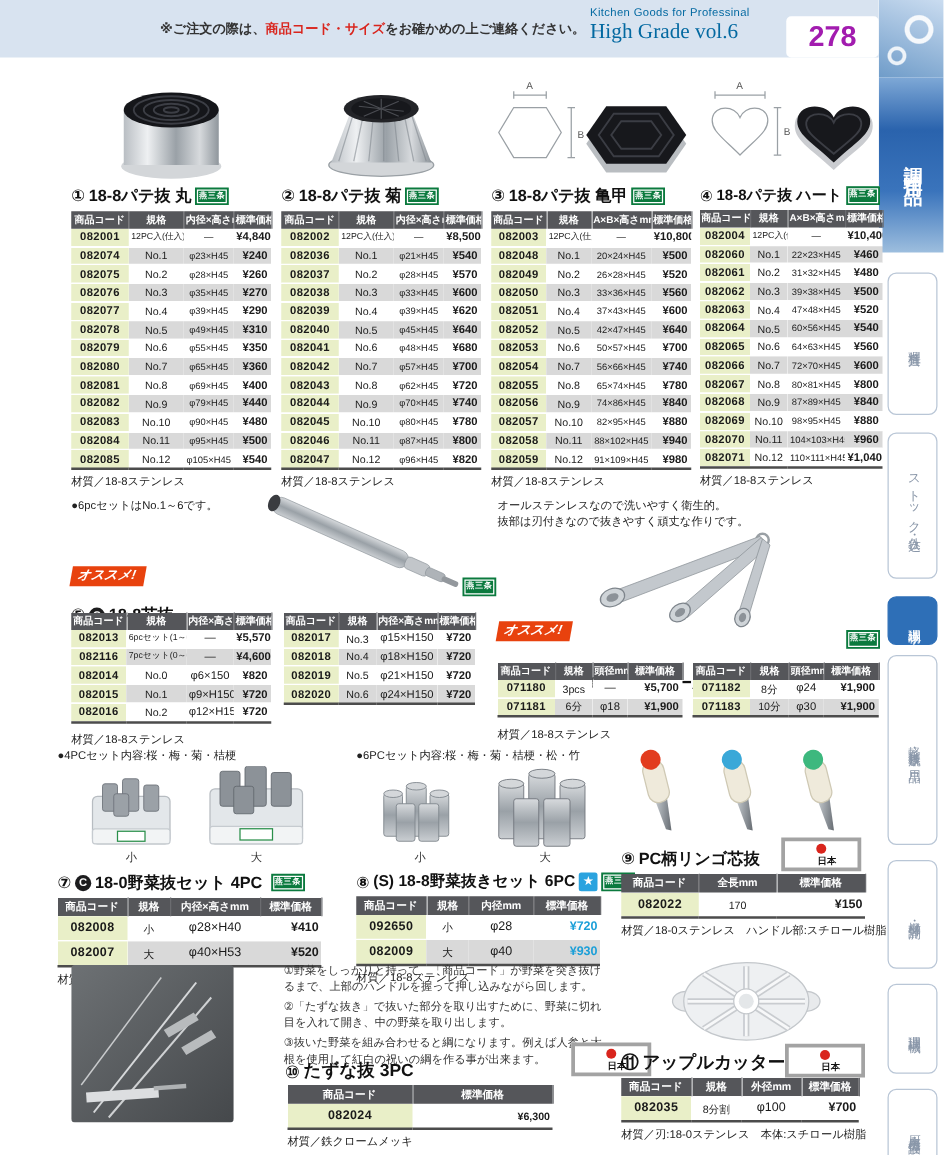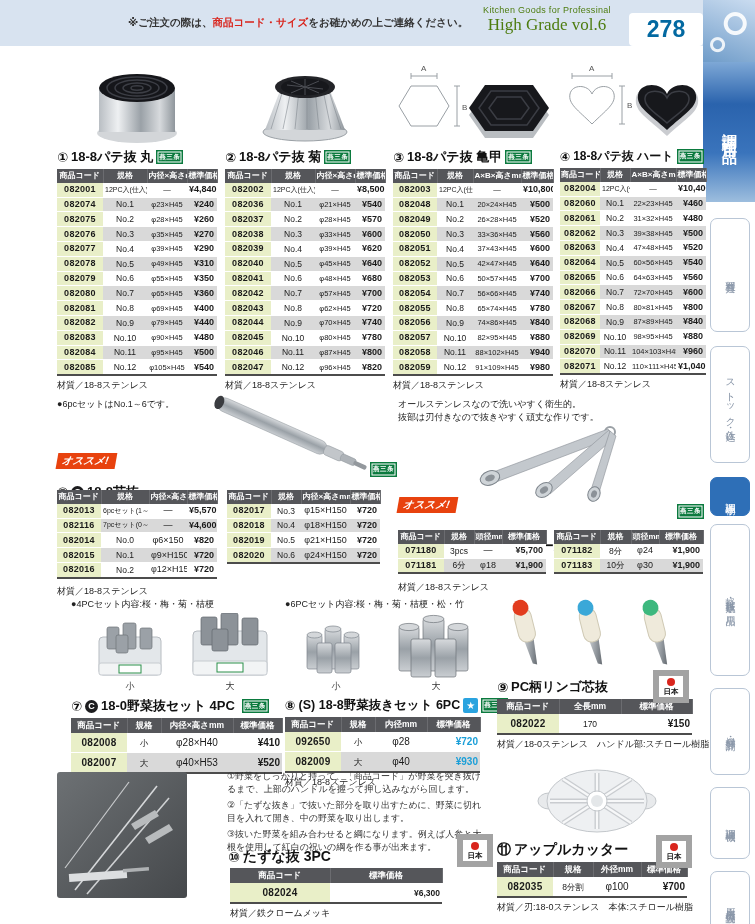--- a/index.html
+++ b/index.html
@@ -2,25 +2,25 @@
 <html><head>
 <meta charset="utf-8">
 <style>
   html,body{margin:0;padding:0;}
   body{width:755px;height:924px;position:relative;background:#fff;overflow:hidden;
        font-family:"Liberation Sans","DejaVu Sans",sans-serif;-webkit-font-smoothing:antialiased;}
   
   .topbar{position:absolute;left:0;top:0;width:703px;height:46px;background:#d8e3f0;}
   .notice{position:absolute;left:128px;top:16px;font-size:10.5px;font-weight:bold;color:#333;white-space:nowrap;}
   .notice .red{color:#d9251d;}
-  .brand{position:absolute;left:472px;top:5px;width:150px;text-align:center;color:#4d7c0f;line-height:1.15;}
+  .brand{position:absolute;left:472px;top:5px;width:150px;color:#0369a1;line-height:1.15;}
   .brand .b1{font-size:9px;letter-spacing:.3px;}
   .brand .b2{font-family:"Liberation Serif","DejaVu Serif",serif;font-size:17px;}
   .pagenum{position:absolute;left:629px;top:13px;width:74px;height:33px;background:#fff;border-radius:4px;
-           color:#0369a1;font-size:23px;font-weight:bold;text-align:center;line-height:33px;}
+           color:#a21caf;font-size:23px;font-weight:bold;text-align:center;line-height:33px;}
   
   .sidebar{position:absolute;right:0;top:0;width:52px;height:924px;overflow:hidden;background:#fff;}
   .deco{position:absolute;top:0;left:0;right:0;height:62px;
         background:
           radial-gradient(circle at 62% 38%, rgba(255,255,255,0) 7px, rgba(255,255,255,.9) 8px, rgba(255,255,255,.9) 11px, rgba(255,255,255,0) 12px),
           radial-gradient(circle at 28% 72%, rgba(255,255,255,0) 4px, rgba(255,255,255,.85) 5px, rgba(255,255,255,.85) 7px, rgba(255,255,255,0) 8px),
           linear-gradient(200deg,#cadcf0,#6f9cc9);}
   .cat{position:absolute;top:62px;left:0;right:0;height:140px;display:flex;align-items:center;justify-content:center;
        background:linear-gradient(180deg,#7ea8d6,#2a63ad 30%,#3a74bc 65%,#9dbede 100%);}
   .cat span{writing-mode:vertical-rl;text-orientation:upright;color:#fff;font-weight:bold;font-size:15px;letter-spacing:6px;}
@@ -34,21 +34,21 @@
   .sec h3{margin:2px 0 3px;font-size:13px;font-weight:bold;color:#111;display:flex;align-items:center;gap:3px;white-space:nowrap;position:relative;}
   .sec h3 .num{font-weight:bold;}
   .logo{width:13px;height:13px;border-radius:50%;background:#1c1c1e;color:#fff;font-size:9px;font-weight:bold;
         display:inline-flex;align-items:center;justify-content:center;flex:none;}
   .material{font-size:9px;color:#222;margin-top:3px;white-space:nowrap;}
   .note{font-size:9px;color:#222;white-space:nowrap;}
   .photo{height:86px;display:flex;align-items:flex-end;justify-content:center;}
   
   .badge-sanjo{display:inline-block;background:#0b7a3e;color:#fff;font-size:6.5px;font-weight:bold;line-height:1;
                padding:4px 3px;box-shadow:inset 0 0 0 1.5px #0b7a3e, inset 0 0 0 2.5px #fff;letter-spacing:.5px;flex:none;}
-  .badge-japan{display:inline-block;width:24px;background:#fff;border:6px solid #a3a3a3;padding:2px 0 1px;text-align:center;line-height:1;flex:none;}
+  .badge-japan{display:inline-block;width:24px;background:#fff;border:3px solid #a3a3a3;padding:2px 17px 1px;text-align:right;line-height:1;flex:none;}
   .badge-japan .dot{display:block;margin:0 auto 2px;width:8px;height:8px;border-radius:50%;background:#d9251d;}
   .badge-japan em{font-style:normal;font-size:7.5px;font-weight:bold;color:#111;display:block;}
   .osusume{display:inline-block;background:#e8420e;color:#fff;font-weight:bold;font-style:italic;
            font-size:10.5px;line-height:1;padding:2px 8px 3px 5px;transform:skewX(-10deg);}
   .badge-star{width:15px;height:15px;background:#2aa3df;color:#fff;font-size:10px;border-radius:2px;
               display:inline-flex;align-items:center;justify-content:center;flex:none;}
   .abs{position:absolute;}
   
   table.ptable{border-collapse:collapse;table-layout:fixed;border-bottom:2px solid #4c4c4c;}
   .ptable th{background:#55565a;color:#fff;font-size:8px;font-weight:bold;padding:2.5px 1px;line-height:1.1;
@@ -825,21 +825,21 @@
           <td class="code">071183</td>
           <td>10分</td>
           <td>φ30</td>
           <td>¥1,900</td>
         </tr>
       </tbody>
     </table>
   <div class="material abs" style="left:0;top:180px">材質／18-8ステンレス</div>
 </section>
 
-<section class="sec" style="left:71px;top:598px;width:215px">
+<section class="sec" style="left:46px;top:598px;width:215px">
   <div class="note">●4PCセット内容:桜・梅・菊・桔梗</div>
   <div class="minis" style="margin-left:20px">
     <div class="mini">
       <svg viewBox="0 0 78 58" width="78" height="58">
         <rect x="8" y="16" width="62" height="38" rx="4" fill="#e3e7ea" stroke="#b7bcc1"></rect>
         <g fill="#9ba1a7" stroke="#6e747a" stroke-width=".7">
           <rect x="16" y="6" width="12" height="22" rx="2"></rect>
             <rect x="32" y="2" width="13" height="26" rx="2"></rect>
           <rect x="49" y="7" width="12" height="21" rx="2"></rect>
             <rect x="25" y="14" width="12" height="18" rx="2"></rect>

